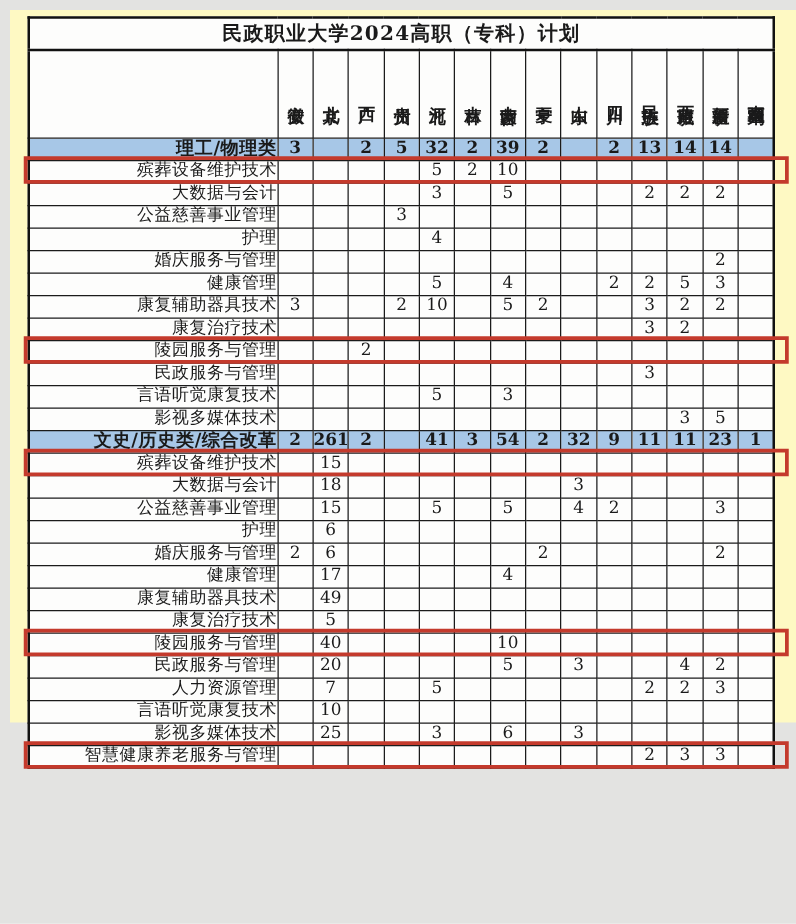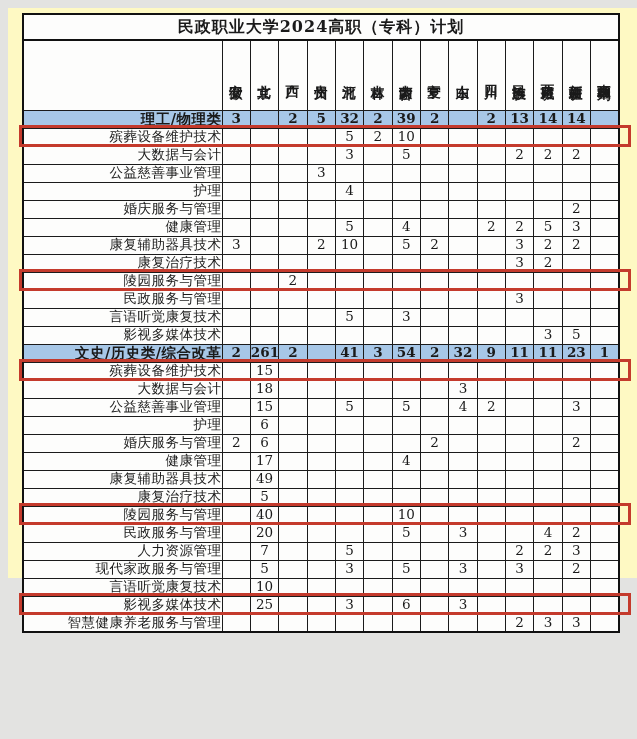--- a/index.html
+++ b/index.html
@@ -470,37 +470,20 @@
           <td></td>
           <td></td>
           <td></td>
           <td></td>
           <td>2</td>
           <td>2</td>
           <td>3</td>
           <td></td>
         </tr>
         <tr class="">
-          <td class="name">现代家政服务与管理</td>
-          <td></td>
-          <td>5</td>
-          <td></td>
-          <td></td>
-          <td>3</td>
-          <td></td>
-          <td>5</td>
-          <td></td>
-          <td>3</td>
-          <td></td>
-          <td>3</td>
-          <td></td>
-          <td>2</td>
-          <td></td>
-        </tr>
-        <tr class="">
           <td class="name">言语听觉康复技术</td>
           <td></td>
           <td>10</td>
           <td></td>
           <td></td>
           <td></td>
           <td></td>
           <td></td>
           <td></td>
           <td></td>

